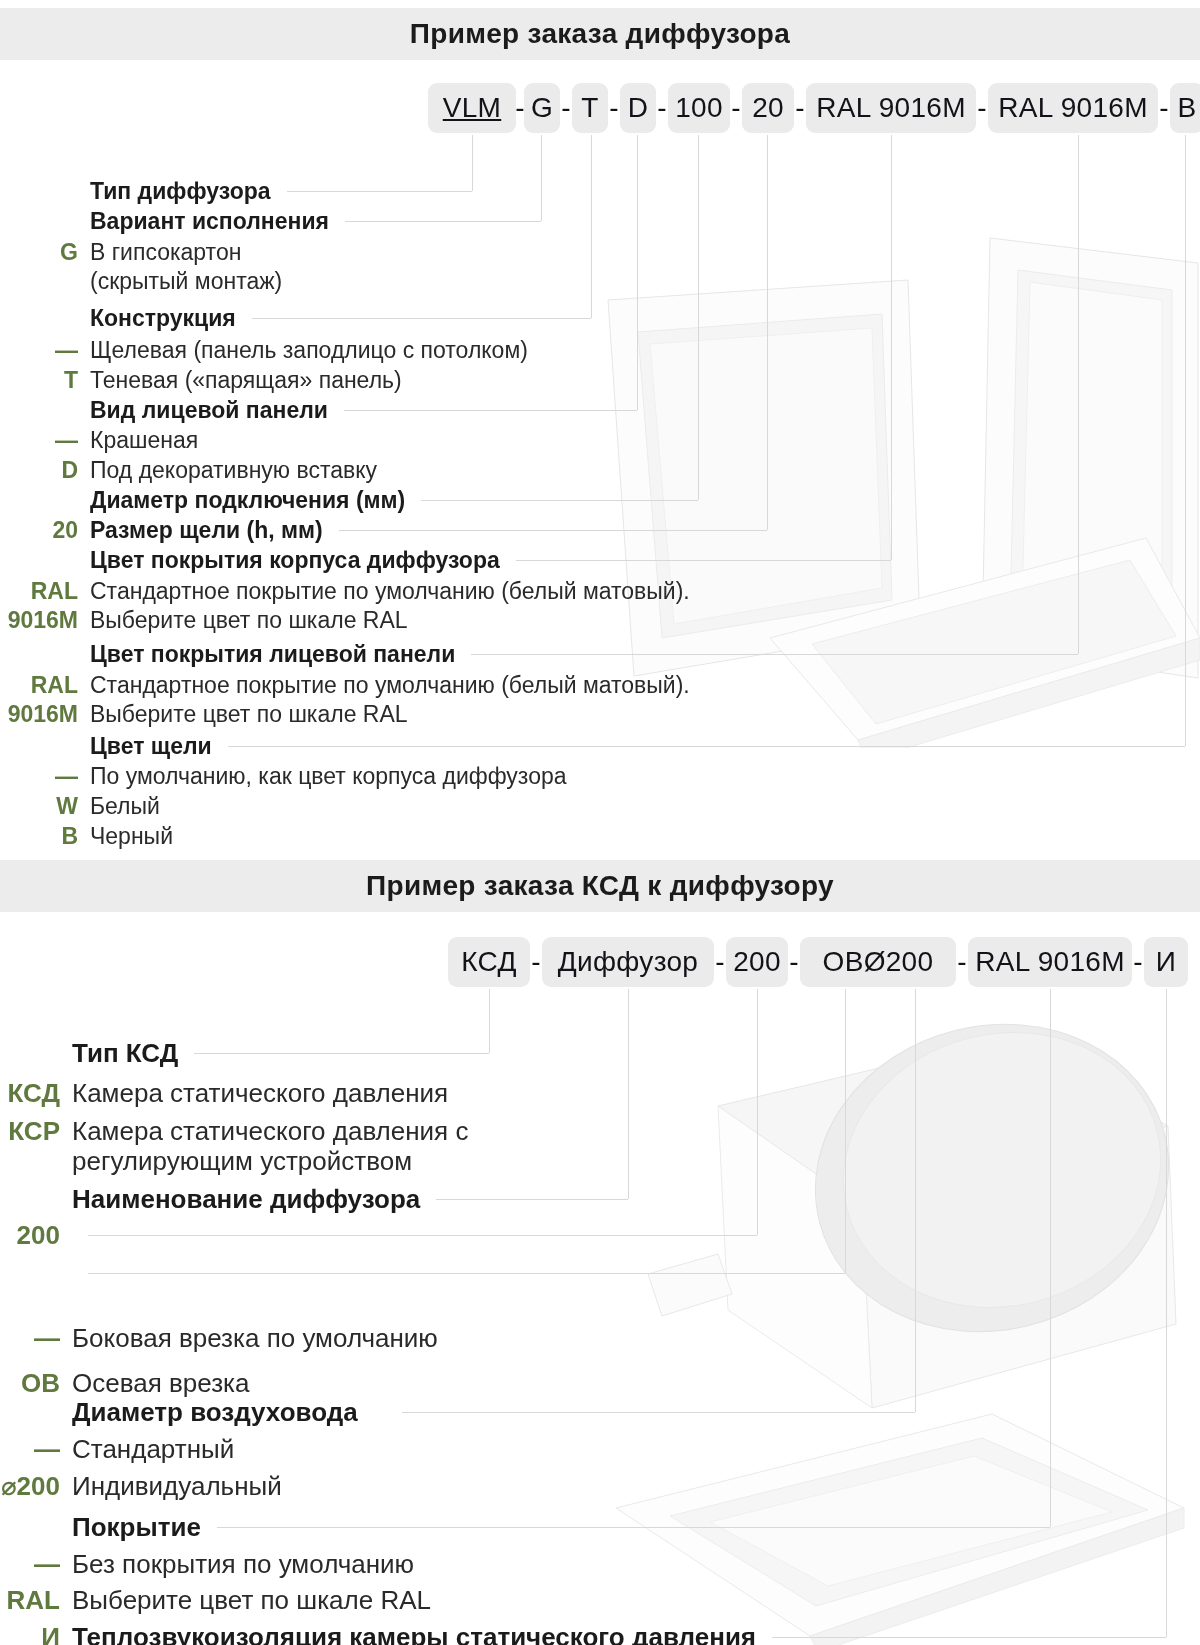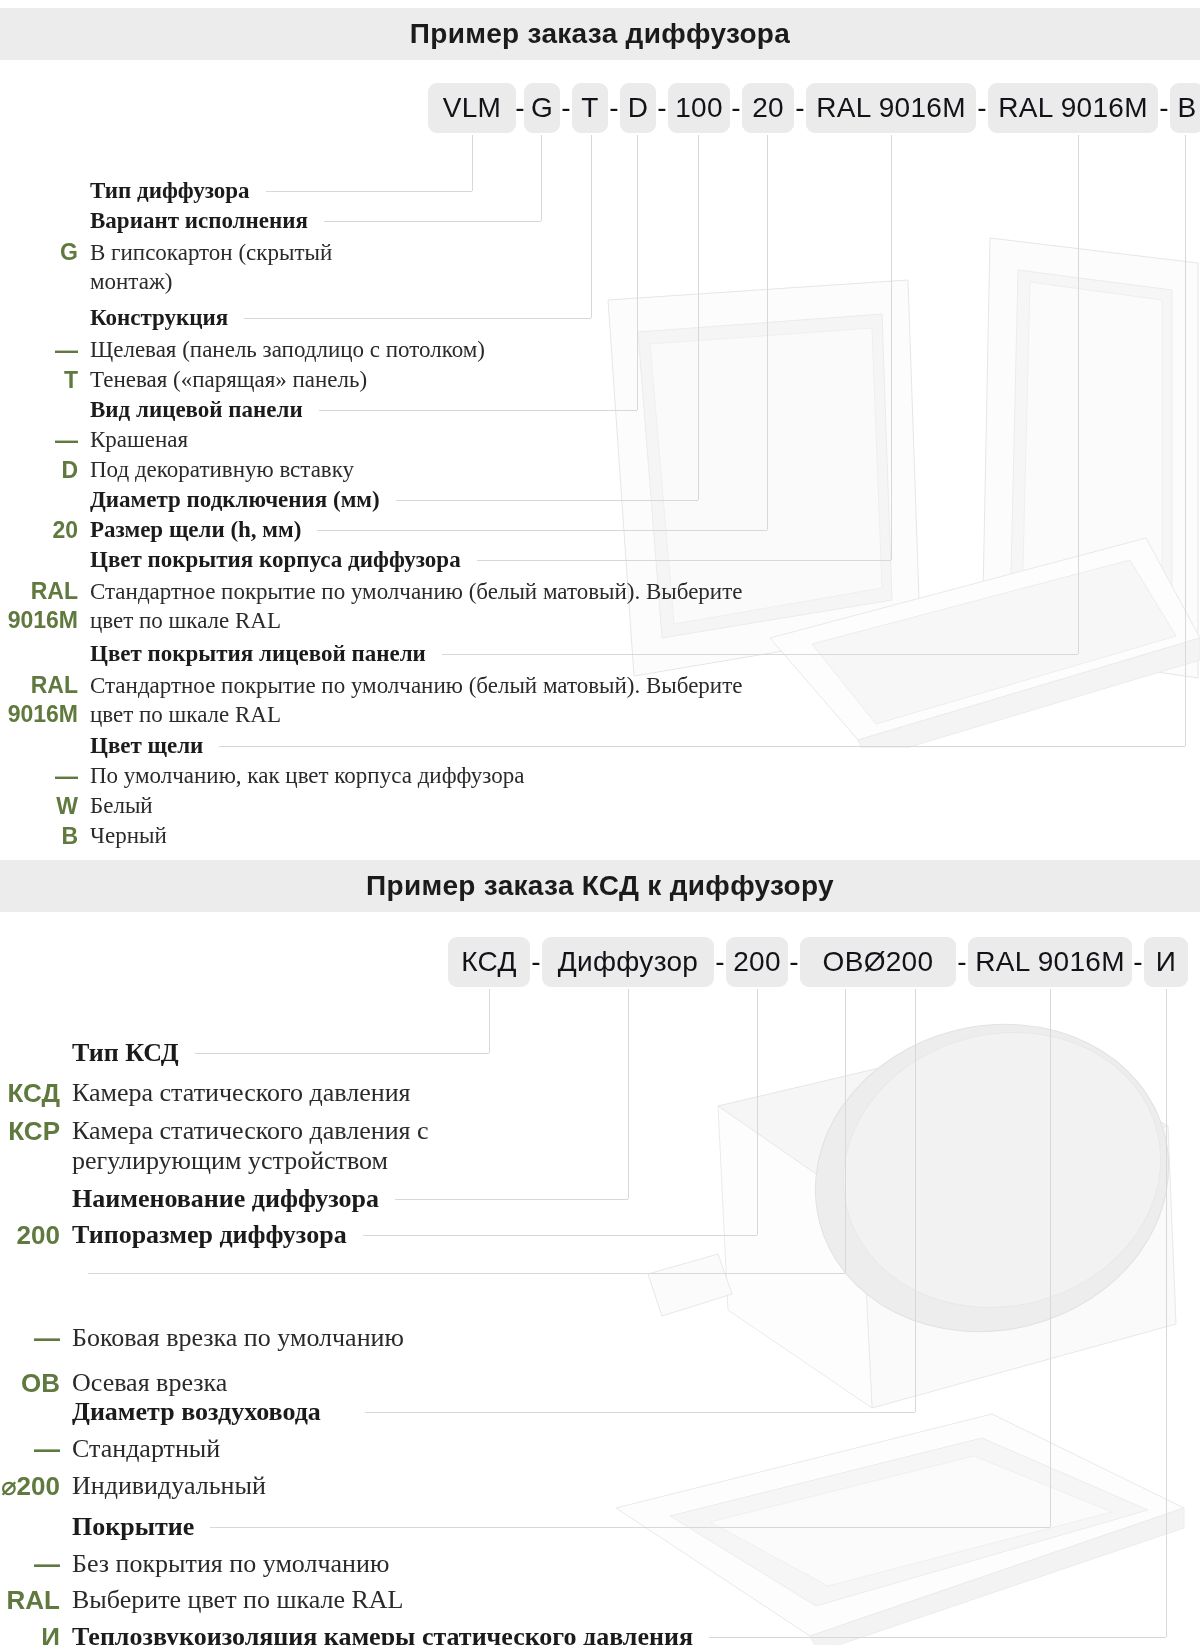--- a/index.html
+++ b/index.html
@@ -45,21 +45,21 @@
     position:absolute;left:0;display:flex;align-items:flex-start;z-index:3;
   }
   .s1 .row{padding-left:90px;font-size:23px;line-height:30px;}
   .s2 .row{padding-left:72px;font-size:26px;line-height:32px;}
   .row .code{
     position:absolute;left:0;top:0;text-align:right;
     color:var(--accent-green);font-weight:600;
   }
   .s1 .row .code{width:78px;}
   .s2 .row .code{width:60px;}
-  .row .label{display:block;font-family:Liberation Serif, serif;}
+  .row .label{display:block;}
   .row.h .label{font-weight:700;color:var(--text-dark);}
   .row .line{
     flex:1 1 auto;border-top:1px solid var(--line);
     align-self:flex-start;margin-left:16px;
   }
   .s1 .row .line{margin-top:15px;}
   .s2 .row .line{margin-top:16px;}
   .row.two{line-height:29px;}
   .s2 .row.two{line-height:30px;}
   
@@ -95,21 +95,21 @@
     <polygon points="210,648 584,520 584,540 218,664" fill="#f3f3f3" stroke="#ececec"></polygon>
   </svg>
 
   <div class="section s1">
 
     <div class="titlebar" style="top:0;">
       <span class="t">Пример заказа диффузора</span>
     </div>
 
     <div>
-      <span class="codebox" style="left:428px;top:75px;width:88px;">VLM</span>
+      <span class="codebox" style="left:428px;top:75px;width:88px;text-decoration:underline;">VLM</span>
       <span class="dash" style="left:512px;top:75px;">-</span>
       <span class="codebox" style="left:524px;top:75px;width:36px;">G</span>
       <span class="dash" style="left:558px;top:75px;">-</span>
       <span class="codebox" style="left:572px;top:75px;width:36px;">T</span>
       <span class="dash" style="left:606px;top:75px;">-</span>
       <span class="codebox" style="left:620px;top:75px;width:36px;">D</span>
       <span class="dash" style="left:654px;top:75px;">-</span>
       <span class="codebox" style="left:668px;top:75px;width:62px;">100</span>
       <span class="dash" style="left:728px;top:75px;">-</span>
       <span class="codebox" style="left:742px;top:75px;width:52px;">20</span>
@@ -249,21 +249,20 @@
     <div class="row two" style="top:1108px;width:760px;">
       <span class="code">КСР</span>
       <span class="label" style="max-width:435px;">Камера статического давления с регулирующим устройством</span>
     </div>
     <div class="row h" style="top:1175px;width:628px;">
       <span class="label">Наименование диффузора</span>
         <span class="line"></span>
     </div>
     <div class="row h" style="top:1211px;width:757px;">
       <span class="code">200</span>
-      <span class="label">Типоразмер диффузора</span>
         <span class="line"></span>
     </div>
     <div class="row h two" style="top:1249px;width:845px;">
         <span class="line"></span>
     </div>
     <div class="row" style="top:1314px;width:760px;">
       <span class="code">—</span>
       <span class="label">Боковая врезка по умолчанию</span>
     </div>
     <div class="row" style="top:1359px;width:760px;">

